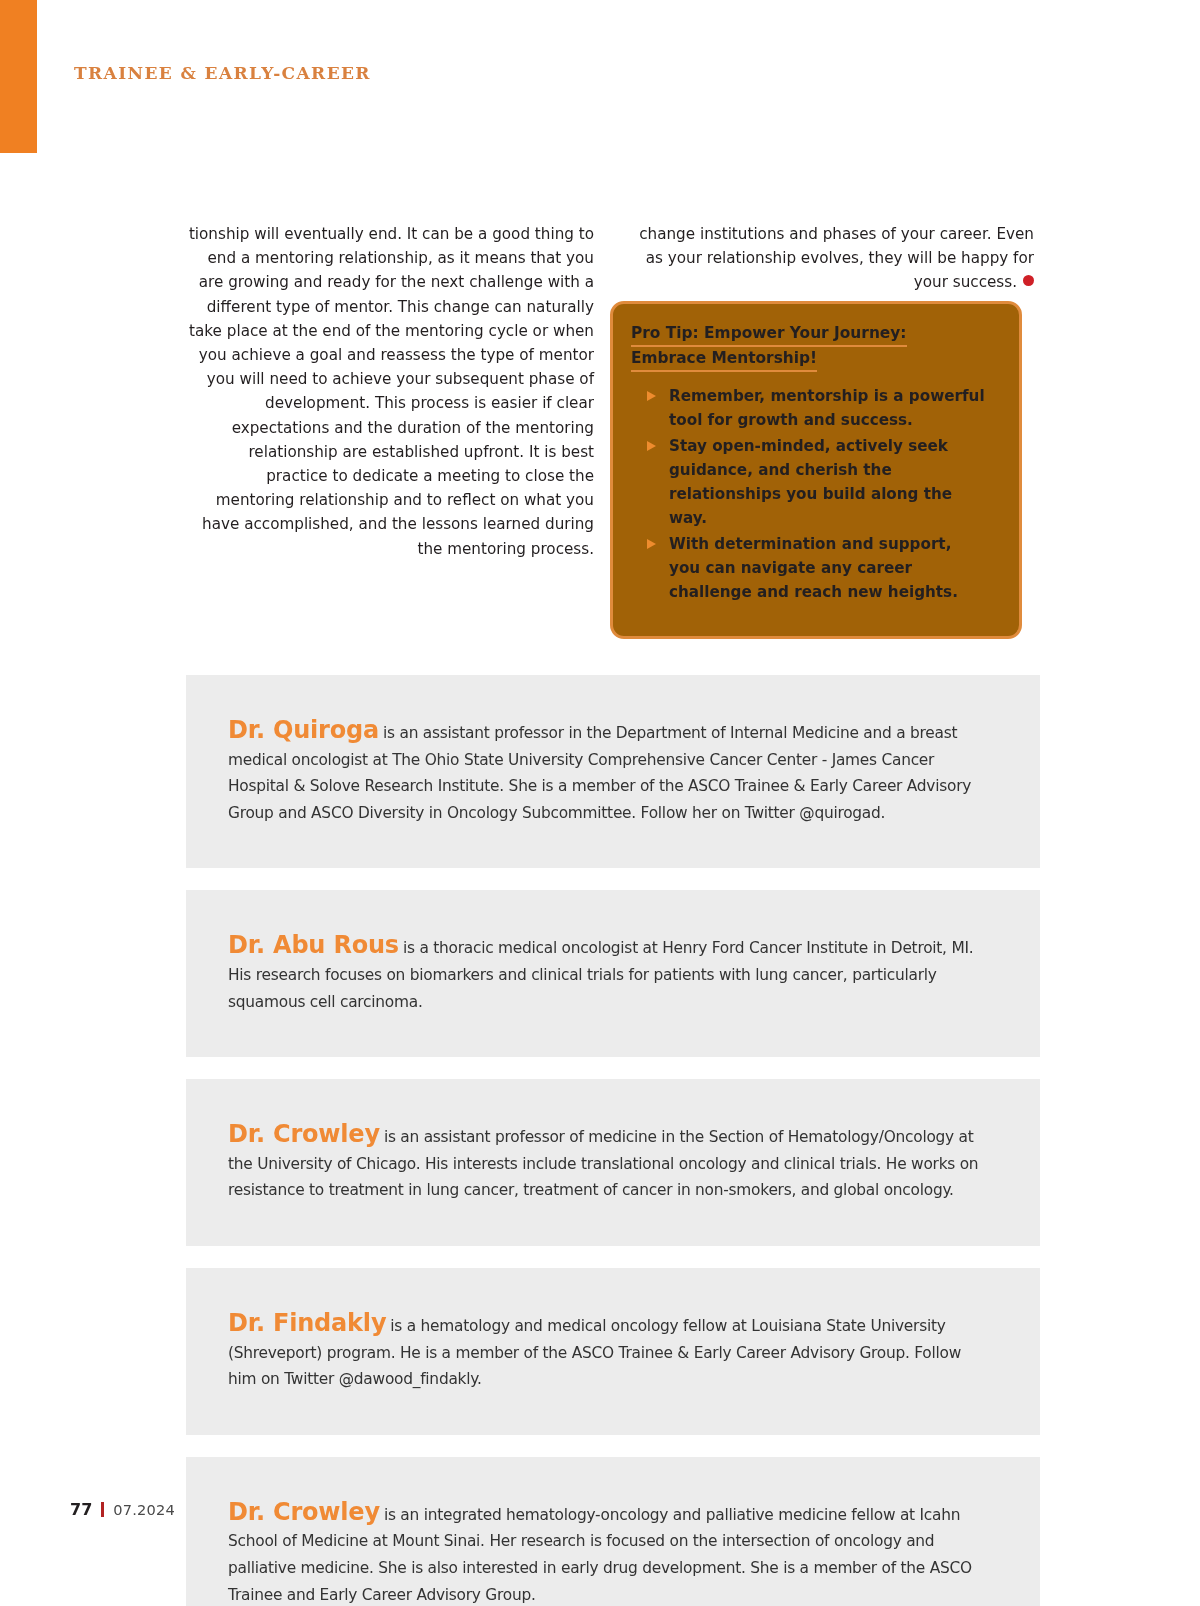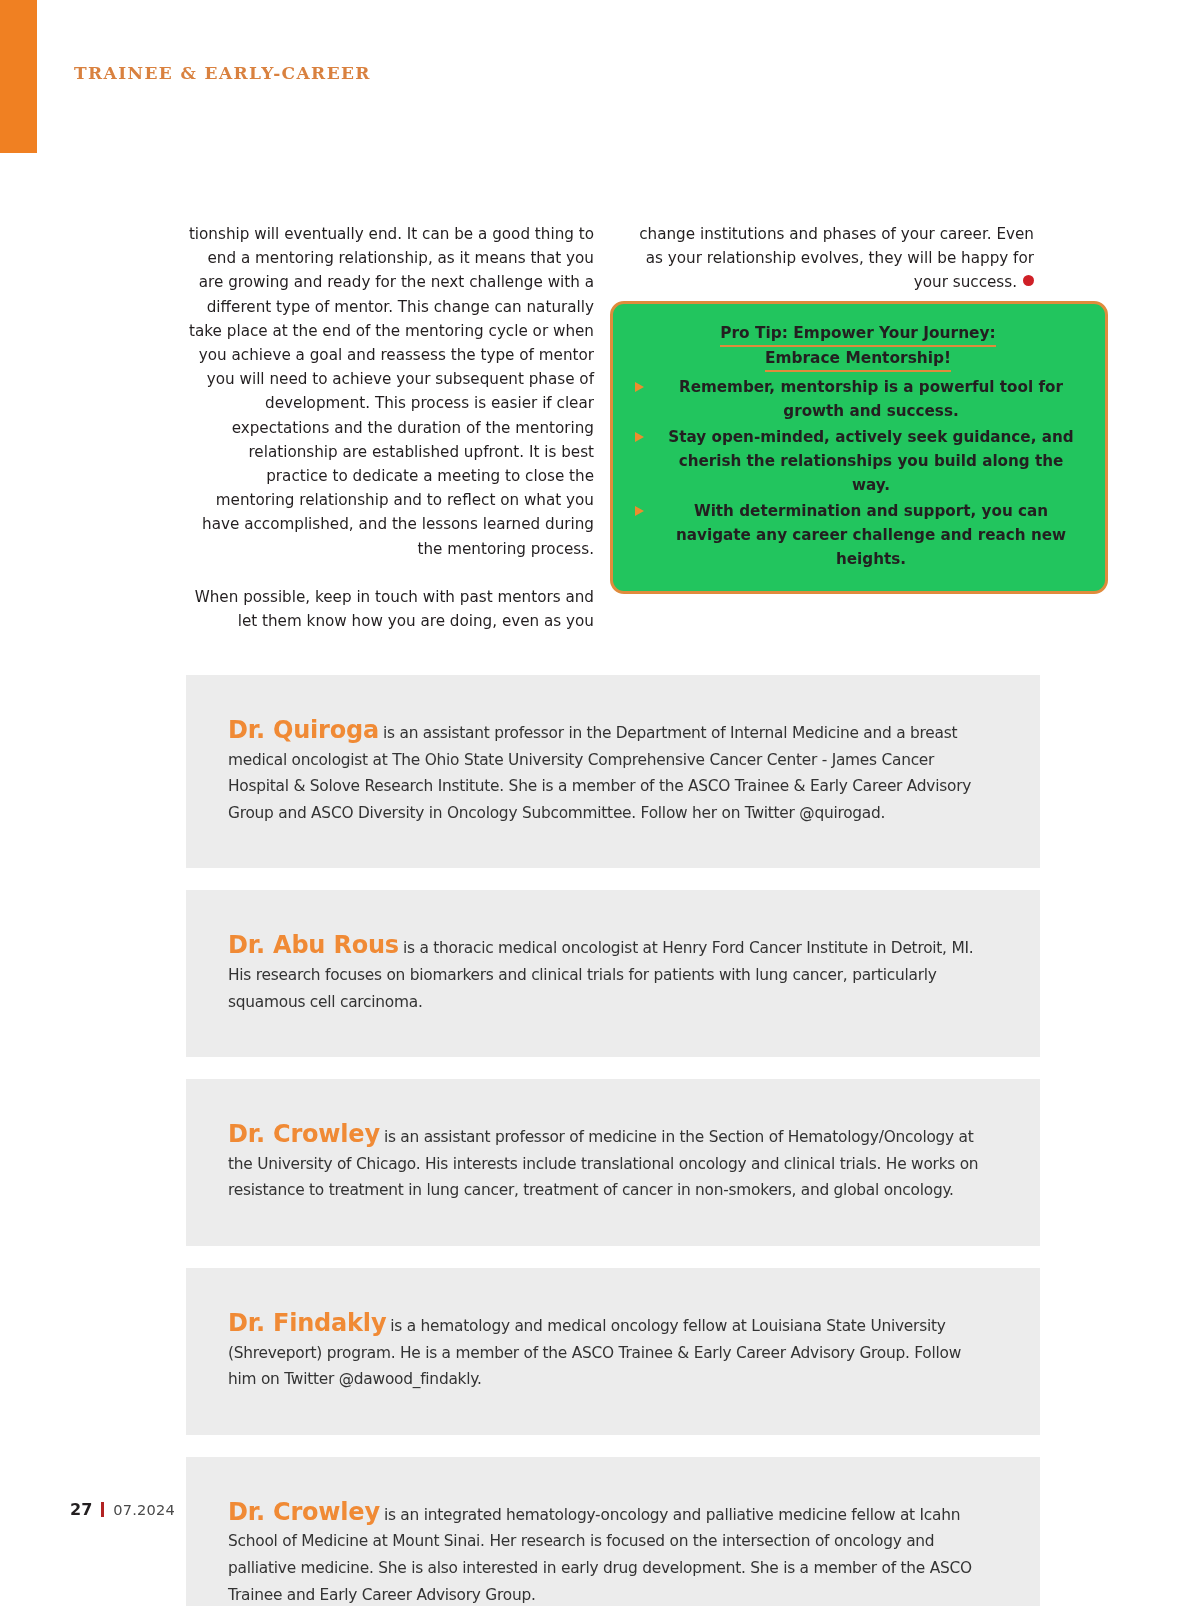--- a/index.html
+++ b/index.html
@@ -75,44 +75,43 @@
     background: #CF2027;
     vertical-align: 1px;
     margin-left: 6px;
   }
 
   
   .protip {
     position: absolute;
     left: 610px;
     top: 301px;
-    width: 498px;
+    width: 412px;
     box-sizing: border-box;
     border: 3px solid #E08B3C;
     border-radius: 14px;
-    background: #22c55e;
+    background: #a16207;
     padding: 18px 20px 20px 18px;
-    text-align: center;
   }
   .protip-heading {
     font-family: "DejaVu Sans", "Liberation Sans", sans-serif;
     font-weight: bold;
     font-size: 15.4px;
     line-height: 22px;
     color: #231f20;
     margin: 0 0 3px 0;
   }
   .protip-heading span {
     border-bottom: 2px solid #E08B3C;
     display: inline-block;
     padding-bottom: 1px;
   }
   .protip-list {
     list-style: none;
-    margin: 0;
+    margin: 12px;
     padding: 0;
   }
   .protip-list li {
     position: relative;
     padding-left: 26px;
     font-family: "DejaVu Sans", "Liberation Sans", sans-serif;
     font-weight: bold;
     font-size: 15.2px;
     line-height: 24px;
     color: #231f20;
@@ -188,21 +187,20 @@
 </style>
 </head>
 <body>
 
 <div class="header-bar"></div>
 <div class="header-title">TRAINEE &amp; EARLY-CAREER</div>
 
 <div class="columns">
   <div class="col-left">
     <p class="body-par">tionship will eventually end. It can be a good thing to end a mentoring relationship, as it means that you are growing and ready for the next challenge with a different type of mentor. This change can naturally take place at the end of the mentoring cycle or when you achieve a goal and reassess the type of mentor you will need to achieve your subsequent phase of development. This process is easier if clear expectations and the duration of the mentoring relationship are established upfront. It is best practice to dedicate a meeting to close the mentoring relationship and to reflect on what you have accomplished, and the lessons learned during the mentoring process.</p>
-    <p class="body-par">When possible, keep in touch with past mentors and let them know how you are doing, even as you</p>
   </div>
   <div class="col-right">
     <p class="body-par"><span>change institutions and phases of your career. Even as your relationship evolves, they will be happy for your success.</span><span class="end-dot"></span></p>
   </div>
 </div>
 
 <div class="protip">
   <div class="protip-heading">
     <span>Pro Tip: Empower Your Journey:</span><br>
     <span>Embrace Mentorship!</span>
@@ -226,16 +224,16 @@
   </div>
   <div class="bio-card">
     <p class="bio-text"><span class="bio-name">Dr. Findakly</span><span>is a hematology and medical oncology fellow at Louisiana State University (Shreveport) program. He is a member of the ASCO Trainee &amp; Early Career Advisory Group. Follow him on Twitter @dawood_findakly.</span></p>
   </div>
   <div class="bio-card">
     <p class="bio-text"><span class="bio-name">Dr. Crowley</span><span>is an integrated hematology-oncology and palliative medicine fellow at Icahn School of Medicine at Mount Sinai. Her research is focused on the intersection of oncology and palliative medicine. She is also interested in early drug development. She is a member of the ASCO Trainee and Early Career Advisory Group.</span></p>
   </div>
 </div>
 
 <div class="footer">
-  <span class="footer-page">27</span>
+  <span class="footer-page">77</span>
   <span class="footer-sep"></span>
   <span class="footer-date">07.2024</span>
 </div>
 
 </body></html>

